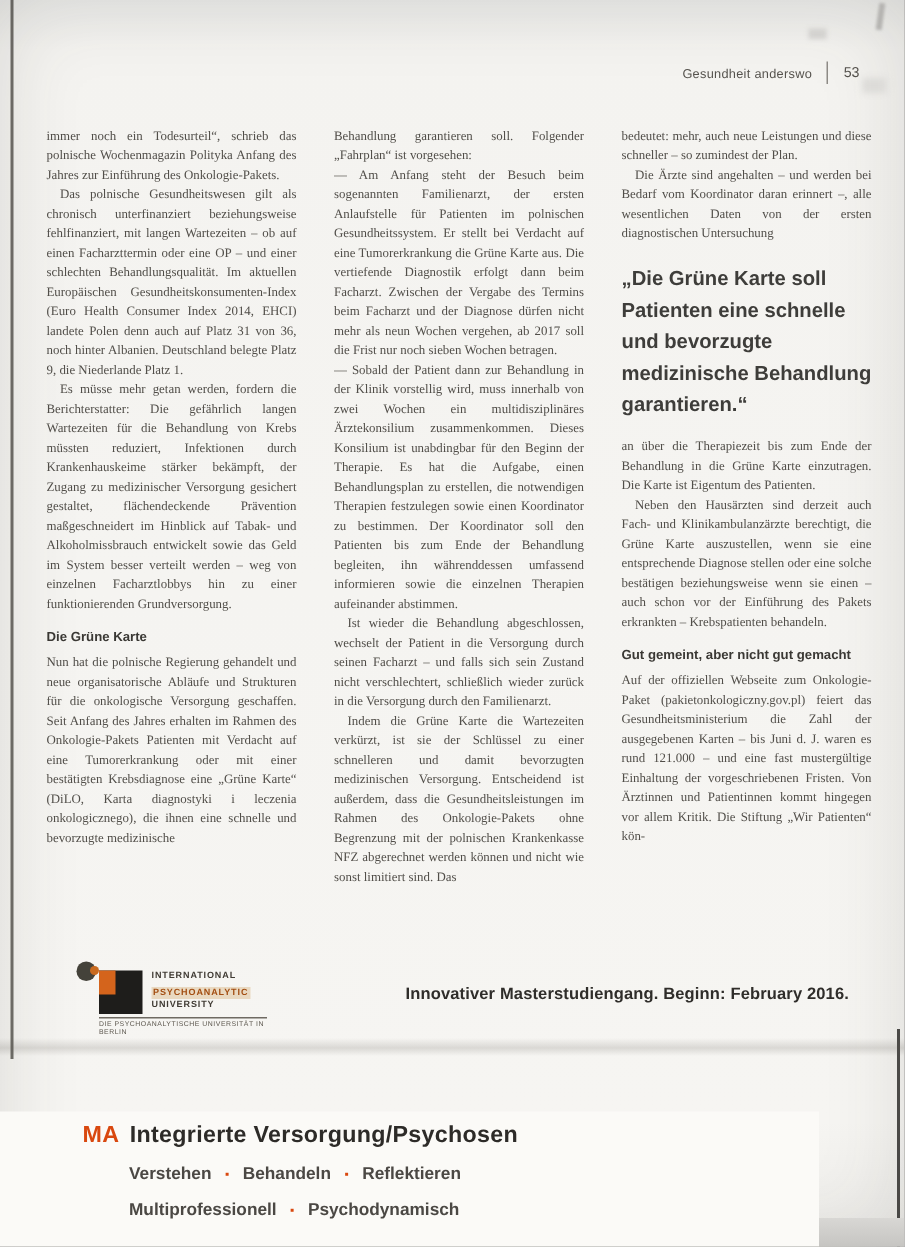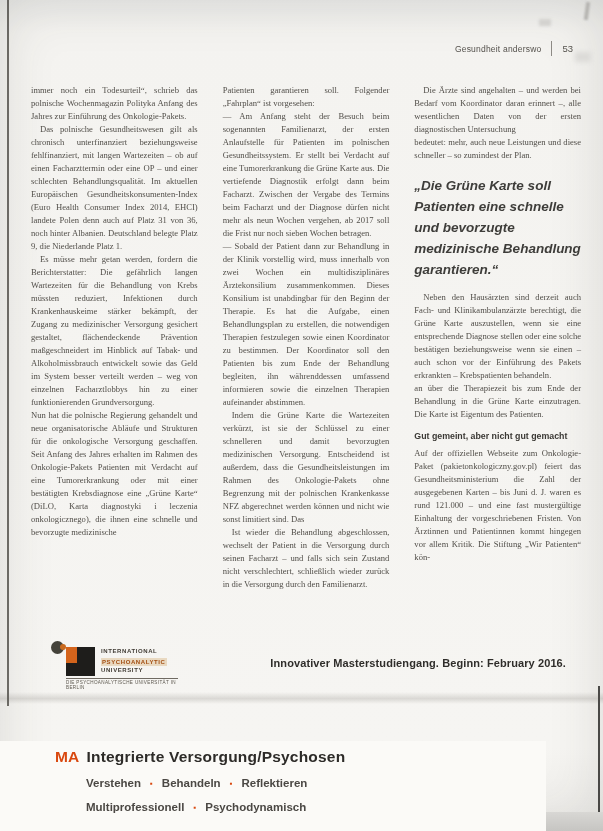--- a/index.html
+++ b/index.html
@@ -20,21 +20,21 @@
   .page-header{position:absolute;top:41px;right:30px;display:flex;align-items:center;gap:10px;filter:blur(.35px);}
   .section-label{font-size:8.5px;color:#55524d;letter-spacing:.2px;}
   .header-divider{width:1px;height:15px;background:#8d8a85;}
   .page-number{font-size:9.5px;color:#55524d;}
   
   .columns{position:absolute;left:31px;top:84px;width:550px;display:flex;gap:25px;}
   .column{width:176px;filter:blur(.45px);}
   .body-p{margin:0;font-family:"Liberation Serif",serif;font-size:8.6px;line-height:13px;text-align:justify;color:#514e49;}
   .body-p.indent{text-indent:9px;}
   .col-heading{margin:10px 0 4px;font-family:"Liberation Sans",sans-serif;font-weight:bold;font-size:8.8px;line-height:1.35;color:#3a3834;}
-  .pullquote{margin:13px 0 11px;font-family:"Liberation Sans",sans-serif;font-weight:bold;font-size:13.5px;line-height:21px;color:#3e3d3a;text-align:left;font-style:italic;}
+  .pullquote{margin:13px 0 11px;font-family:"Liberation Sans",sans-serif;font-weight:bold;font-size:13.5px;line-height:21px;color:#3e3d3a;text-align:left;}
   
   .ipu-logo{position:absolute;left:53px;top:644px;width:130px;height:52px;filter:blur(.5px);}
   .logo-dot{position:absolute;left:-2px;top:-3px;width:13px;height:13px;border-radius:50%;background:#44423a;}
   .logo-dot-orange{position:absolute;left:7px;top:0;width:6px;height:6px;border-radius:50%;background:#c96a1f;}
   .logo-mark{position:absolute;left:13px;top:3px;width:29px;height:29px;background:#1e1d1b;}
   .logo-mark-accent{position:absolute;left:13px;top:3px;width:11px;height:16px;background:#d4641c;}
   .logo-text{position:absolute;left:48px;top:3px;line-height:8px;}
   .logo-line{font-size:6px;font-weight:bold;letter-spacing:.6px;color:#403b34;}
   .logo-line.accent{color:#a34e12;background:#e9d9c1;display:inline-block;padding:0 1px;}
   .logo-subline{position:absolute;left:13px;top:34px;width:112px;border-top:1px solid #6f6a62;padding-top:1px;font-size:4.6px;letter-spacing:.35px;color:#5d584f;}
@@ -68,35 +68,36 @@
     <span class="section-label">Gesundheit anderswo</span>
     <span class="header-divider"></span>
     <span class="page-number">53</span>
   </div>
 
   <div class="columns">
     <div class="column">
         <p class="body-p">immer noch ein Todesurteil“, schrieb das polnische Wochenmagazin Polityka Anfang des Jahres zur Einführung des Onkologie-Pakets.</p>
         <p class="body-p indent">Das polnische Gesundheitswesen gilt als chronisch unterfinanziert beziehungsweise fehlfinanziert, mit langen Wartezeiten – ob auf einen Facharzttermin oder eine OP – und einer schlechten Behandlungsqualität. Im aktuellen Europäischen Gesundheitskonsumenten-Index (Euro Health Consumer Index 2014, EHCI) landete Polen denn auch auf Platz 31 von 36, noch hinter Albanien. Deutschland belegte Platz 9, die Niederlande Platz 1.</p>
         <p class="body-p indent">Es müsse mehr getan werden, fordern die Berichterstatter: Die gefährlich langen Wartezeiten für die Behandlung von Krebs müssten reduziert, Infektionen durch Krankenhauskeime stärker bekämpft, der Zugang zu medizinischer Versorgung gesichert gestaltet, flächendeckende Prävention maßgeschneidert im Hinblick auf Tabak- und Alkoholmissbrauch entwickelt sowie das Geld im System besser verteilt werden – weg von einzelnen Facharztlobbys hin zu einer funktionierenden Grundversorgung.</p>
+        <h4 class="col-heading">Die Grüne Karte</h4>
         <p class="body-p">Nun hat die polnische Regierung gehandelt und neue organisatorische Abläufe und Strukturen für die onkologische Versorgung geschaffen. Seit Anfang des Jahres erhalten im Rahmen des Onkologie-Pakets Patienten mit Verdacht auf eine Tumorerkrankung oder mit einer bestätigten Krebsdiagnose eine „Grüne Karte“ (DiLO, Karta diagnostyki i leczenia onkologicznego), die ihnen eine schnelle und bevorzugte medizinische</p>
       </div>
     <div class="column">
-        <p class="body-p">Patienten garantieren soll. Folgender „Fahrplan“ ist vorgesehen:</p>
+        <p class="body-p">Behandlung garantieren soll. Folgender „Fahrplan“ ist vorgesehen:</p>
         <p class="body-p">— Am Anfang steht der Besuch beim sogenannten Familienarzt, der ersten Anlaufstelle für Patienten im polnischen Gesundheitssystem. Er stellt bei Verdacht auf eine Tumorerkrankung die Grüne Karte aus. Die vertiefende Diagnostik erfolgt dann beim Facharzt. Zwischen der Vergabe des Termins beim Facharzt und der Diagnose dürfen nicht mehr als neun Wochen vergehen, ab 2017 soll die Frist nur noch sieben Wochen betragen.</p>
         <p class="body-p">— Sobald der Patient dann zur Behandlung in der Klinik vorstellig wird, muss innerhalb von zwei Wochen ein multidisziplinäres Ärztekonsilium zusammenkommen. Dieses Konsilium ist unabdingbar für den Beginn der Therapie. Es hat die Aufgabe, einen Behandlungsplan zu erstellen, die notwendigen Therapien festzulegen sowie einen Koordinator zu bestimmen. Der Koordinator soll den Patienten bis zum Ende der Behandlung begleiten, ihn währenddessen umfassend informieren sowie die einzelnen Therapien aufeinander abstimmen.</p>
+        <p class="body-p indent">Ist wieder die Behandlung abgeschlossen, wechselt der Patient in die Versorgung durch seinen Facharzt – und falls sich sein Zustand nicht verschlechtert, schließlich wieder zurück in die Versorgung durch den Familienarzt.</p>
         <p class="body-p indent">Indem die Grüne Karte die Wartezeiten verkürzt, ist sie der Schlüssel zu einer schnelleren und damit bevorzugten medizinischen Versorgung. Entscheidend ist außerdem, dass die Gesundheitsleistungen im Rahmen des Onkologie-Pakets ohne Begrenzung mit der polnischen Krankenkasse NFZ abgerechnet werden können und nicht wie sonst limitiert sind. Das</p>
-        <p class="body-p indent">Ist wieder die Behandlung abgeschlossen, wechselt der Patient in die Versorgung durch seinen Facharzt – und falls sich sein Zustand nicht verschlechtert, schließlich wieder zurück in die Versorgung durch den Familienarzt.</p>
       </div>
     <div class="column">
+        <p class="body-p">bedeutet: mehr, auch neue Leistungen und diese schneller – so zumindest der Plan.</p>
         <p class="body-p indent">Die Ärzte sind angehalten – und werden bei Bedarf vom Koordinator daran erinnert –, alle wesentlichen Daten von der ersten diagnostischen Untersuchung</p>
-        <p class="body-p">bedeutet: mehr, auch neue Leistungen und diese schneller – so zumindest der Plan.</p>
         <div class="pullquote">„Die Grüne Karte soll Patienten eine schnelle und bevorzugte medizinische Behandlung garantieren.“</div>
+        <p class="body-p">an über die Therapiezeit bis zum Ende der Behandlung in die Grüne Karte einzutragen. Die Karte ist Eigentum des Patienten.</p>
         <p class="body-p indent">Neben den Hausärzten sind derzeit auch Fach- und Klinikambulanzärzte berechtigt, die Grüne Karte auszustellen, wenn sie eine entsprechende Diagnose stellen oder eine solche bestätigen beziehungsweise wenn sie einen – auch schon vor der Einführung des Pakets erkrankten – Krebspatienten behandeln.</p>
-        <p class="body-p">an über die Therapiezeit bis zum Ende der Behandlung in die Grüne Karte einzutragen. Die Karte ist Eigentum des Patienten.</p>
         <h4 class="col-heading">Gut gemeint, aber nicht gut gemacht</h4>
         <p class="body-p">Auf der offiziellen Webseite zum Onkologie-Paket (pakietonkologiczny.gov.pl) feiert das Gesundheitsministerium die Zahl der ausgegebenen Karten – bis Juni d. J. waren es rund 121.000 – und eine fast mustergültige Einhaltung der vorgeschriebenen Fristen. Von Ärztinnen und Patientinnen kommt hingegen vor allem Kritik. Die Stiftung „Wir Patienten“ kön-</p>
       </div>
   </div>
 
   <div class="ipu-logo">
     <div class="logo-dot"></div>
     <div class="logo-dot-orange"></div>
     <div class="logo-mark"></div>
     <div class="logo-mark-accent"></div>

